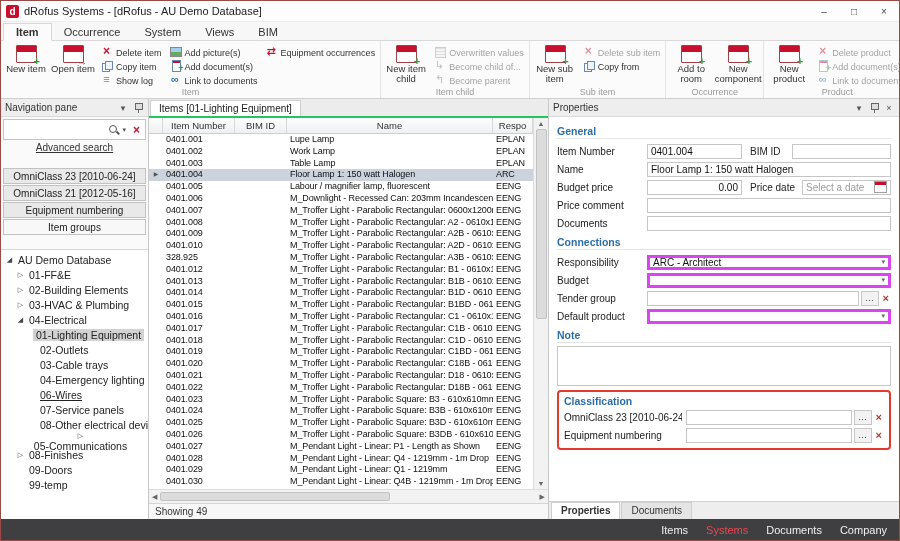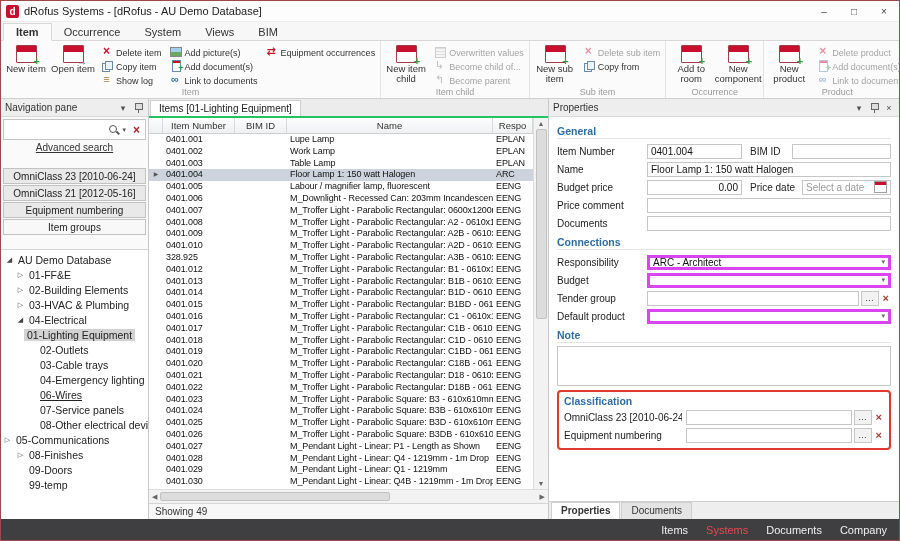--- a/index.html
+++ b/index.html
@@ -326,21 +326,21 @@
             <span class="tlbl">02-Building Elements</span>
           </div>
           <div class="trow" style="padding-left: 14px;">
             <span class="texp">▷</span>
             <span class="tlbl">03-HVAC &amp; Plumbing</span>
           </div>
           <div class="trow" style="padding-left: 14px;">
             <span class="texp">◢</span>
             <span class="tlbl">04-Electrical</span>
           </div>
-          <div class="trow" style="padding-left: 12px;">
+          <div class="trow" style="padding-left: 21px;">
             <span class="texp"></span>
             <span class="tlbl tsel">01-Lighting Equipment</span>
           </div>
           <div class="trow" style="padding-left: 25px;">
             <span class="texp"></span>
             <span class="tlbl">02-Outlets</span>
           </div>
           <div class="trow" style="padding-left: 25px;">
             <span class="texp"></span>
             <span class="tlbl">03-Cable trays</span>
@@ -354,21 +354,21 @@
             <span class="tlbl">06-Wires</span>
           </div>
           <div class="trow" style="padding-left: 25px;">
             <span class="texp"></span>
             <span class="tlbl">07-Service panels</span>
           </div>
           <div class="trow" style="padding-left: 25px;">
             <span class="texp"></span>
             <span class="tlbl">08-Other electrical devices</span>
           </div>
-          <div class="trow" style="padding-left: 1px;">
+          <div class="trow" style="padding-left: 12px; flex-direction: column;">
             <span class="texp">▷</span>
             <span class="tlbl">05-Communications</span>
           </div>
           <div class="trow" style="padding-left: 14px;">
             <span class="texp">▷</span>
             <span class="tlbl">08-Finishes</span>
           </div>
           <div class="trow" style="padding-left: 14px;">
             <span class="texp"></span>
             <span class="tlbl">09-Doors</span>

